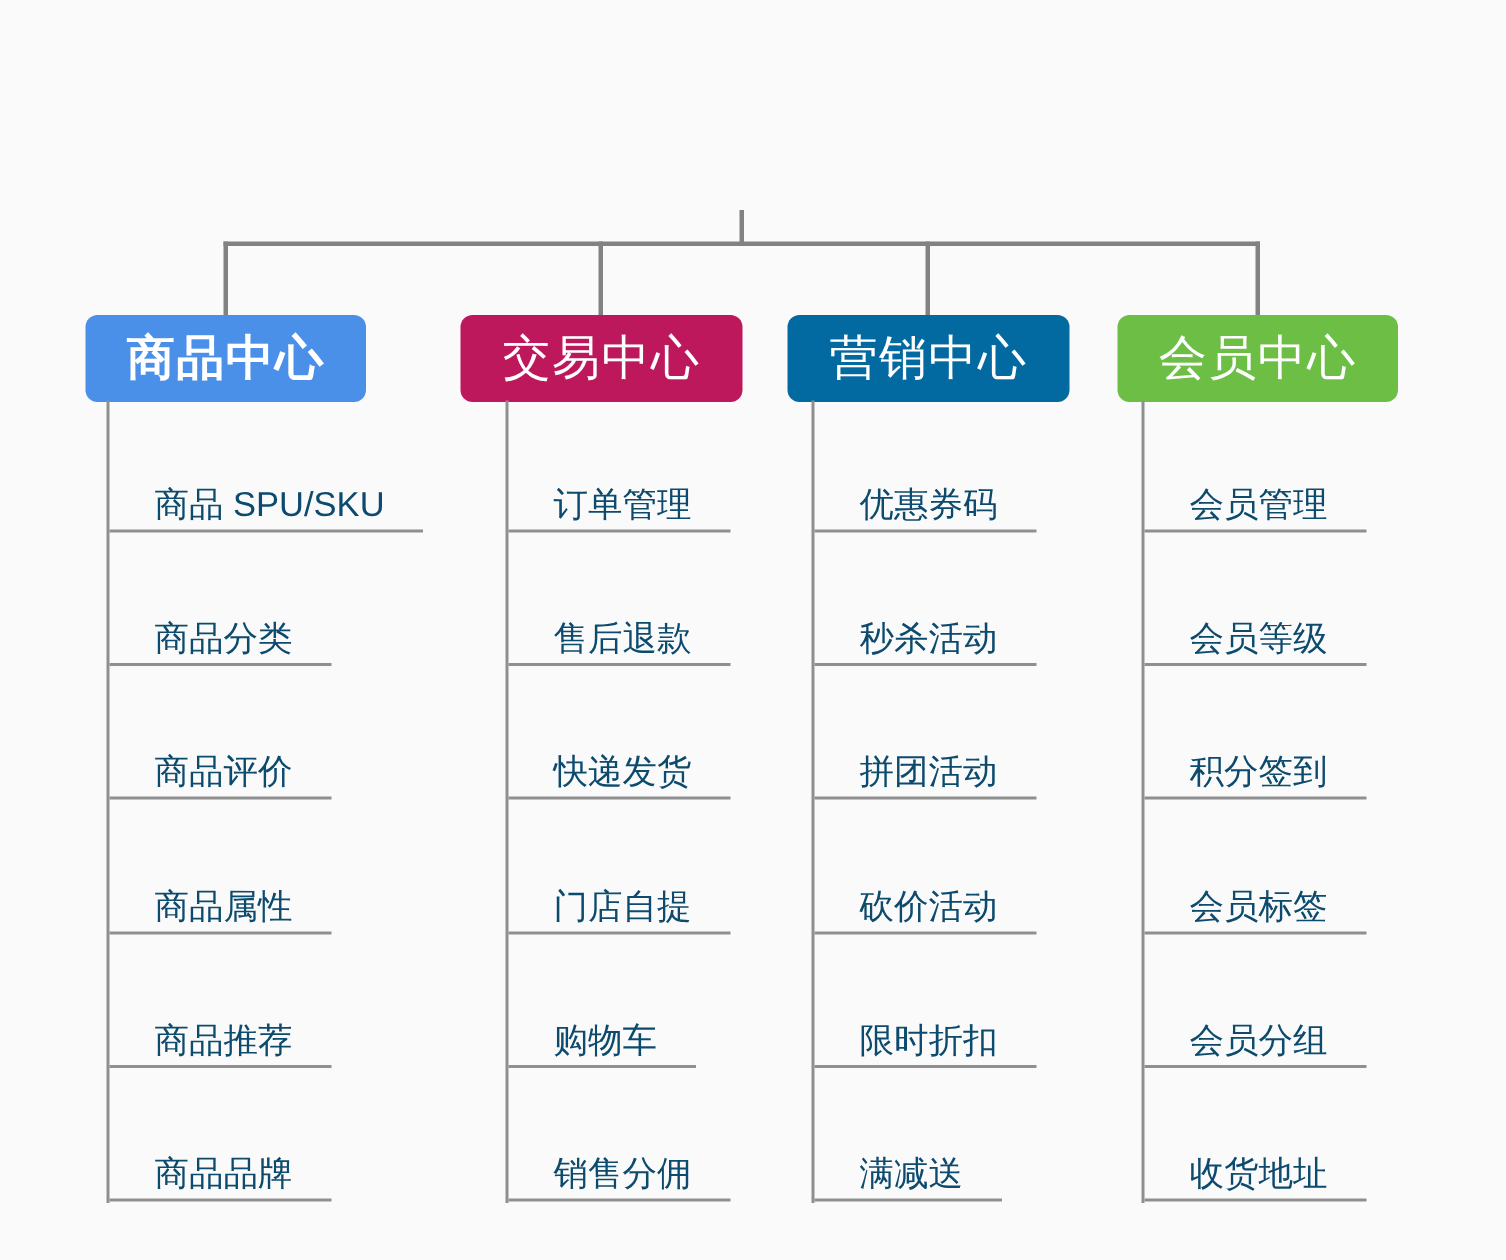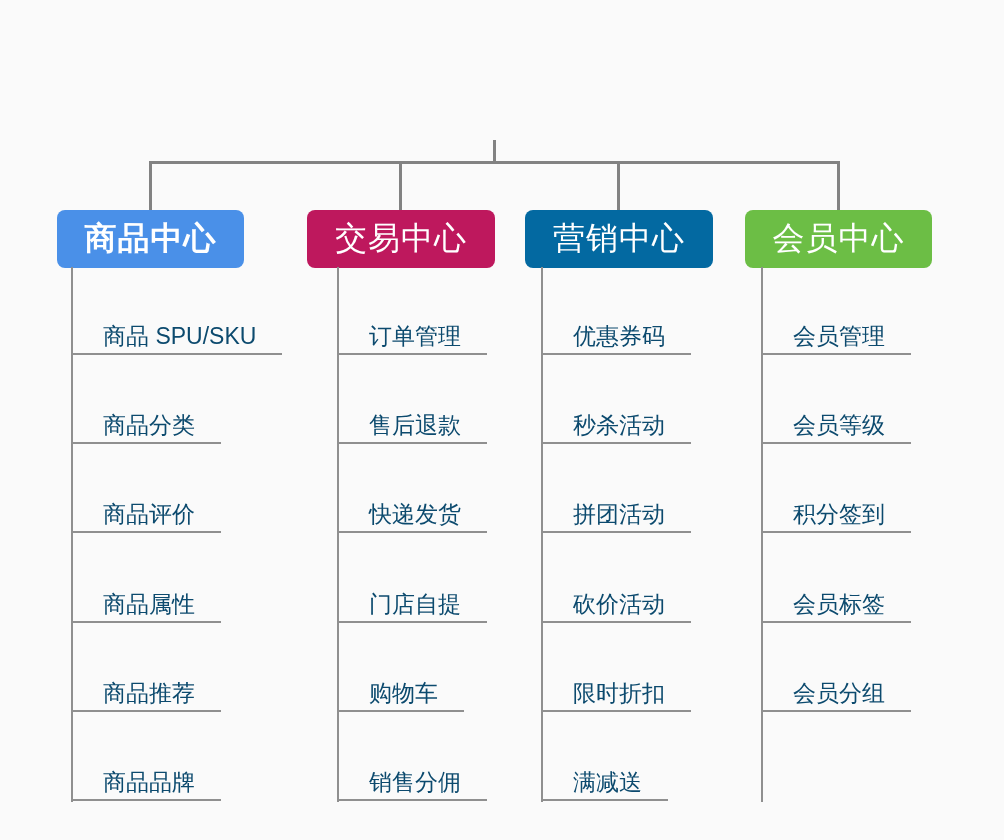--- a/index.html
+++ b/index.html
@@ -116,15 +116,16 @@
     <div class="subtopic">限时折扣</div>
     <div class="subtopic">满减送</div>
   </div>
 
   <div class="branch-col col-4">
     <div class="subtopic">会员管理</div>
     <div class="subtopic">会员等级</div>
     <div class="subtopic">积分签到</div>
     <div class="subtopic">会员标签</div>
     <div class="subtopic">会员分组</div>
+    <div class="subtopic">收货地址</div>
   </div>
 
 </div>
 
 </body></html>

